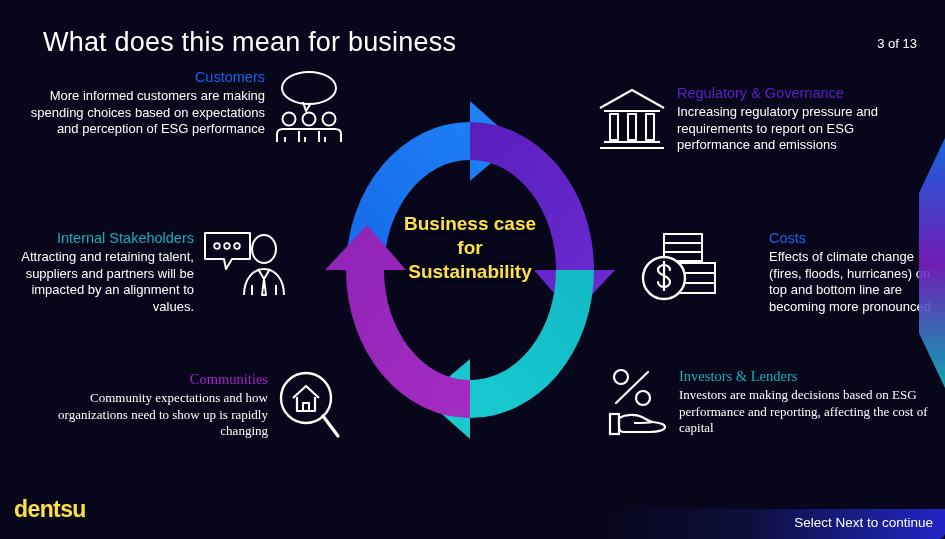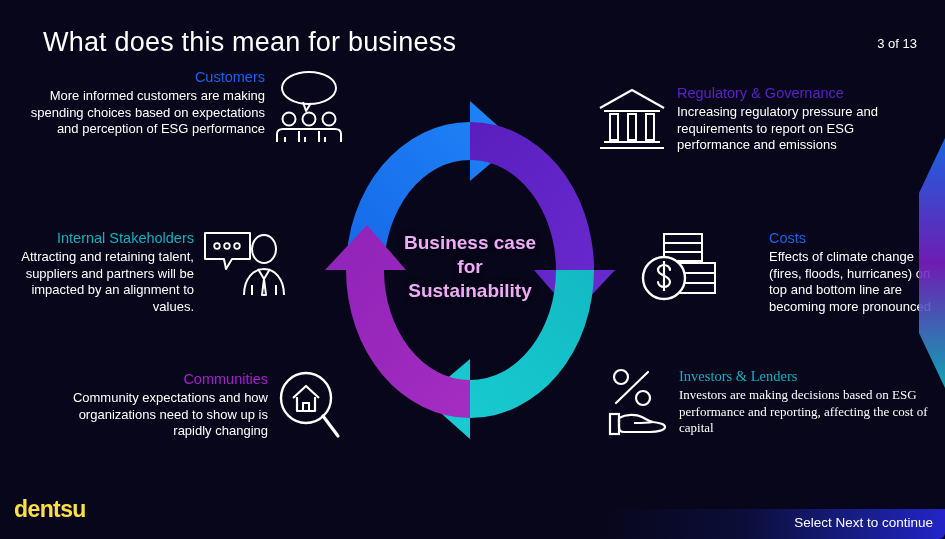--- a/index.html
+++ b/index.html
@@ -69,27 +69,27 @@
   .ring-wrap {
     position: absolute;
     left: 320px;
     top: 96px;
     width: 300px;
     height: 348px;
   }
   .ring-center-text {
     position: absolute;
     left: 0;
-    top: 135px;
+    top: 116px;
     width: 300px;
     text-align: center;
     font-size: 19px;
     font-weight: bold;
     line-height: 24px;
-    color: #f0abfc;
+    color: #fde047;
     text-shadow: 0 0 6px rgba(0,0,0,0.9);
   }
 
   
   .brand {
     position: absolute;
     left: 14px;
     bottom: 16px;
     font-size: 23px;
     font-weight: bold;
@@ -163,21 +163,21 @@
         <circle cx="35" cy="17" r="2.8" fill="none" stroke="#ffffff" stroke-width="1.8"></circle>
         <ellipse cx="62" cy="20" rx="12" ry="14" fill="none" stroke="#ffffff" stroke-width="2"></ellipse>
         <path d="M42 66 C42 49 52 40 62 40 C72 40 82 49 82 66" fill="none" stroke="#ffffff" stroke-width="2"></path>
         <path d="M56 40 L62 50 L68 40" fill="none" stroke="#ffffff" stroke-width="2" stroke-linejoin="round"></path>
         <path d="M62 50 L60 66 L64 66 Z" fill="none" stroke="#ffffff" stroke-width="2" stroke-linejoin="round"></path>
         <path d="M50 66 L50 56 M74 66 L74 56" stroke="#ffffff" stroke-width="2" fill="none"></path>
       </svg>
     </div>
   </div>
 
-  <div class="callout left-block" style="left:40px; top:370px; width:305px;">
+  <div class="callout left-block" style="left:40px; top:370px; width:305px;font-family:Liberation Serif, serif;">
     <div class="txt" style="width:228px;">
       <div class="c-head" style="color:#a423c9;">Communities</div>
       <div class="c-body">Community expectations and how organizations need to show up is rapidly changing</div>
     </div>
     <div class="ico">
       <svg width="66" height="72" viewBox="0 0 66 72">
         <circle cx="30" cy="28" r="25" fill="none" stroke="#ffffff" stroke-width="2.4"></circle>
         <path d="M47 46 L62 66" stroke="#ffffff" stroke-width="3.2" stroke-linecap="round" fill="none"></path>
         <path d="M17 28 L30 16 L43 28" fill="none" stroke="#ffffff" stroke-width="2.2" stroke-linejoin="round"></path>
         <path d="M21 27 L21 41 L39 41 L39 27" fill="none" stroke="#ffffff" stroke-width="2.2" stroke-linejoin="round"></path>

